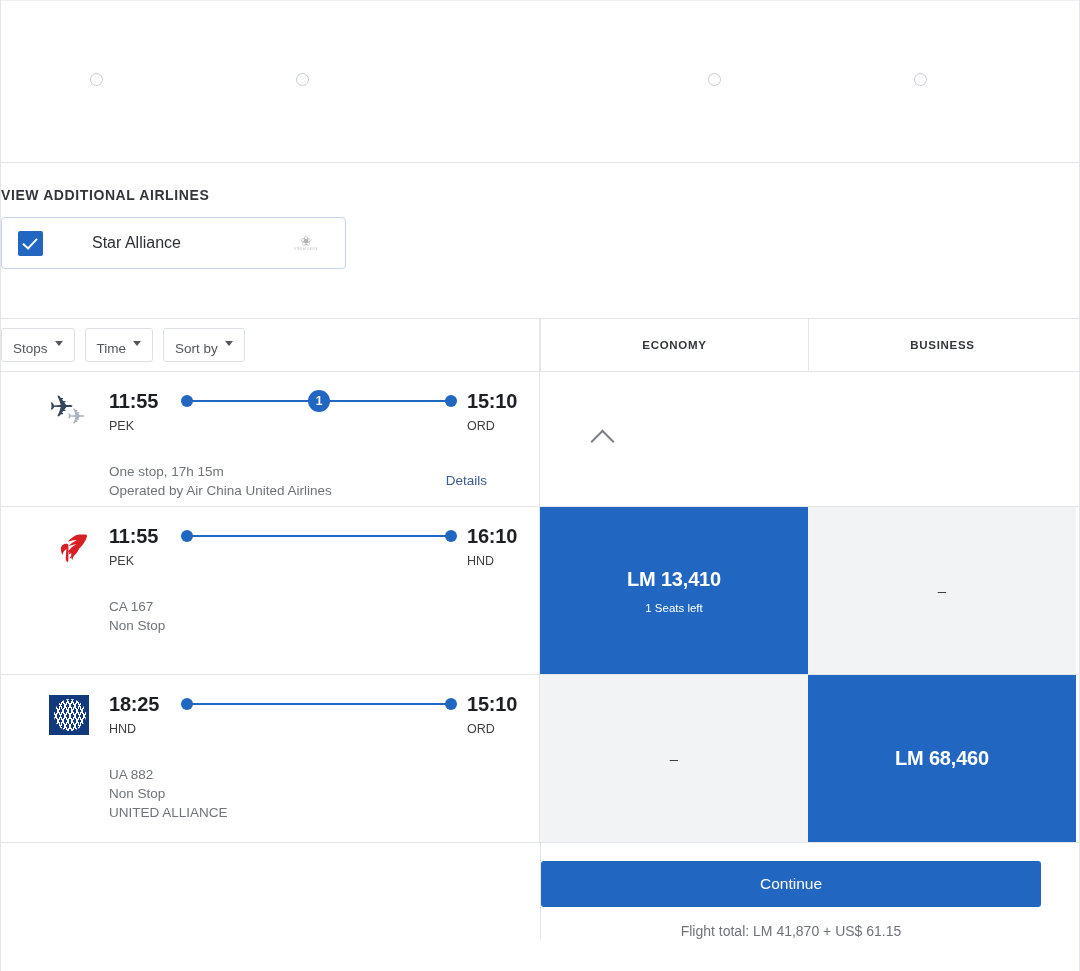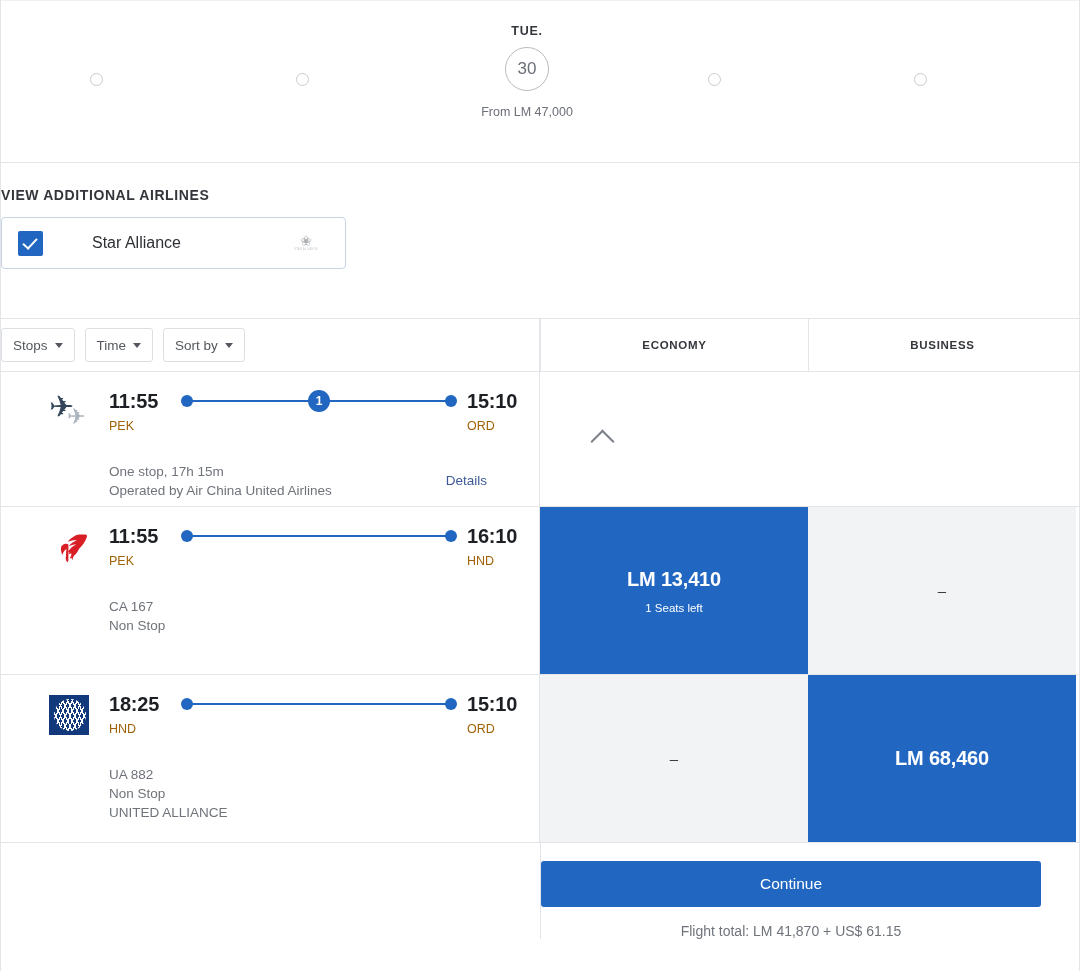--- a/index.html
+++ b/index.html
@@ -164,28 +164,28 @@
 
   
   .header-row .col-flight {
     height: 52px;
     display: flex;
     align-items: center;
     padding-left: 0px;
   }
   .filter-btn {
     height: 34px;
-    padding: 4px 11px;
+    padding: 12px 11px;
     border: 1px solid #dcdfe3;
     border-radius: 3px;
     background: #fff;
     font-size: 13.5px;
     color: #54585e;
     display: inline-flex;
-    align-items: center;
+    align-items: flex-start;
     margin-right: 10px;
     cursor: pointer;
     font-family: "Liberation Sans", sans-serif;
   }
   .caret {
     margin-left: 7px;
     width: 0;
     height: 0;
     border-left: 4.5px solid transparent;
     border-right: 4.5px solid transparent;
@@ -231,21 +231,21 @@
   }
   .time {
     font-size: 20px;
     font-weight: bold;
     color: #1c1f24;
     line-height: 22px;
     letter-spacing: -.2px;
   }
   .airport {
     font-size: 12.5px;
-    color: #a16207;
+    color: #404040;
     margin-top: 7px;
   }
   .time-block.right {
     text-align: left;
     margin-left: 10px;
   }
   .path {
     flex: 1 1 auto;
     position: relative;
     height: 22px;
@@ -392,25 +392,20 @@
 </style>
 </head>
 <body>
 
 <div class="page">
 
   <div class="date-carousel">
     <div class="date-placeholder" style="left:89px;"></div>
     <div class="date-placeholder" style="left:295px;"></div>
 
-    <div class="date-cell" style="left:441px;">
-      <div class="date-dow">TUE.</div>
-      <div class="date-circle">30</div>
-      <div class="date-from">From LM 47,000</div>
-    </div>
 
     <div class="date-placeholder" style="left:707px;"></div>
     <div class="date-placeholder" style="left:913px;"></div>
   </div>
 
   <div class="airlines-section">
     <div class="airlines-title">VIEW ADDITIONAL AIRLINES</div>
 
     <div class="alliance-box">
       <div class="checkbox"></div>

